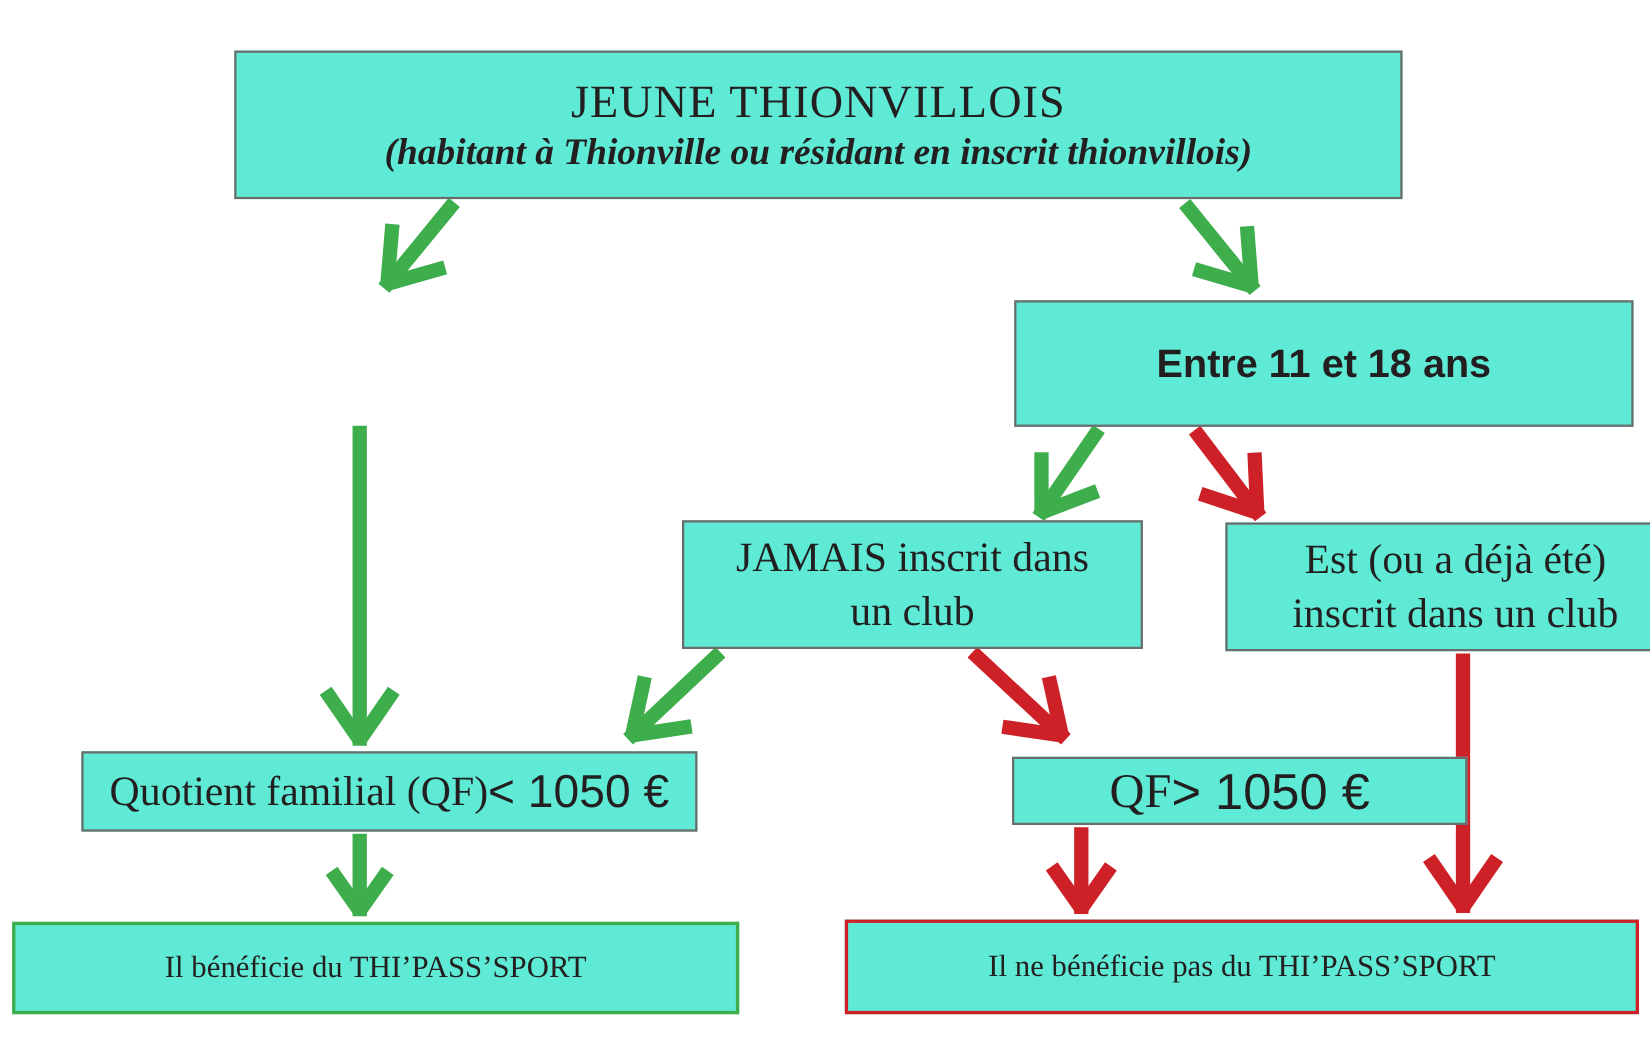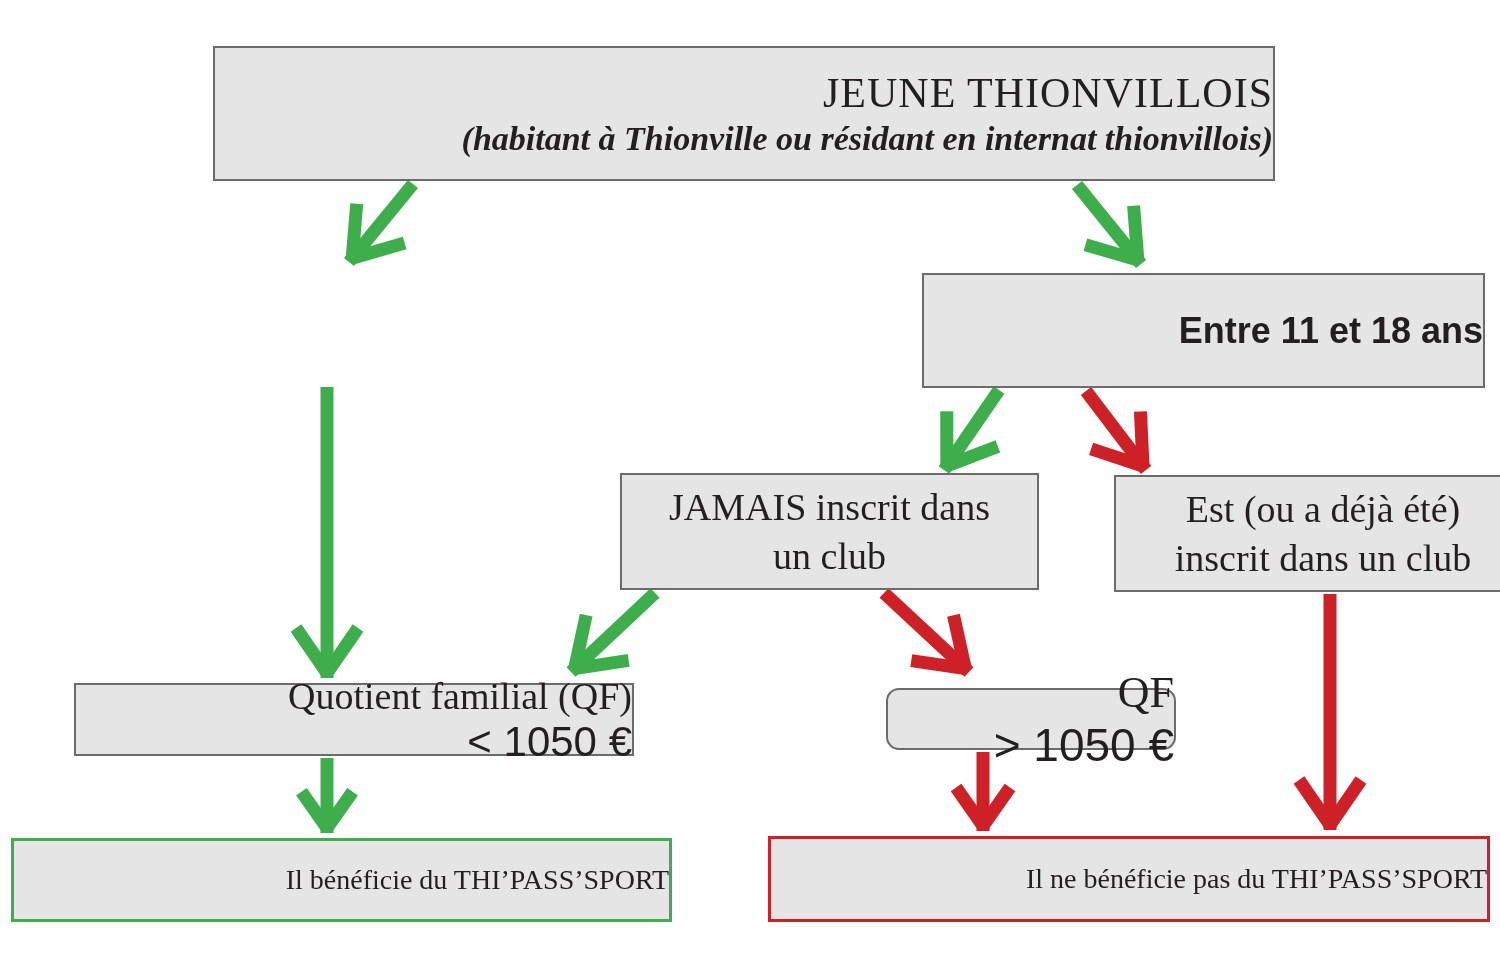--- a/index.html
+++ b/index.html
@@ -8,40 +8,40 @@
     width:1500px;height:964px;
     background:#ffffff;
     overflow:hidden;
     font-family:"Liberation Serif","DejaVu Serif",serif;
     color:var(--text,#231f20);
   }
   #arrows{position:absolute;left:0;top:0;width:1500px;height:964px;}
   .node{
     position:absolute;
     box-sizing:border-box;
-    background:#e5e5e5;
+    background:#5eead4;
     border:2px solid var(--border,#6b6b6b);
     display:flex;
     flex-direction:column;
-    align-items:flex-end;
+    align-items:center;
     justify-content:center;
     text-align:center;
   }
   .node-root{left:213px;top:46px;width:1062px;height:135px;gap:4px;}
   .root-title{font-size:42px;letter-spacing:1px;line-height:1.1;}
   .root-subtitle{font-size:34px;font-weight:700;font-style:italic;line-height:1.1;}
   .node-age{font-family:"Liberation Sans","DejaVu Sans",sans-serif;font-weight:700;font-size:36px;}
   .node-age-3-10{left:12px;top:271px;width:566px;height:114px;}
   .node-age-11-18{left:922px;top:273px;width:563px;height:115px;}
   .node-club{font-size:38px;line-height:1.28;padding:0 24px;font-family:Liberation Serif, serif;}
   .node-never-club{left:620px;top:473px;width:419px;height:117px;}
   .node-already-club{left:1114px;top:475px;width:418px;height:117px;}
-  .node-qf{flex-direction:column;white-space:nowrap;}
+  .node-qf{flex-direction:row;white-space:nowrap;}
   .node-qf-low{left:74px;top:683px;width:560px;height:73px;}
-  .node-qf-high{left:886px;top:688px;width:290px;height:62px;border-radius:13px;}
+  .node-qf-high{left:920px;top:688px;width:414px;height:62px;}
   .qf-main{font-size:38px;}
   .qf-main-big{font-size:44px;}
   .qf-cond{font-family:"Liberation Sans","DejaVu Sans",sans-serif;font-size:42px;}
   .qf-cond-big{font-family:"Liberation Sans","DejaVu Sans",sans-serif;font-size:46px;}
   .node-result{font-size:28px;}
   .node-eligible{left:11px;top:838px;width:661px;height:84px;border:3px solid var(--green,#3eae4c);}
   .node-not-eligible{left:768px;top:836px;width:722px;height:86px;border:3px solid var(--red,#ce2127);}
 </style>
 </head>
 <body>
@@ -96,21 +96,21 @@
       </g>
       <g>
         <line x1="1330" y1="594" x2="1330" y2="830" stroke="#CE2127" stroke-width="13"></line>
         <line x1="1299" y1="780" x2="1330" y2="825" stroke="#CE2127" stroke-width="13"></line>
         <line x1="1361" y1="780" x2="1330" y2="825" stroke="#CE2127" stroke-width="13"></line>
       </g>
     </svg>
 
   <div class="node node-root">
     <div class="root-title">JEUNE THIONVILLOIS</div>
-    <div class="root-subtitle">(habitant à Thionville ou résidant en internat thionvillois)</div>
+    <div class="root-subtitle">(habitant à Thionville ou résidant en inscrit thionvillois)</div>
   </div>
 
 
   <div class="node node-age node-age-11-18">
     <span>Entre 11 et 18 ans</span>
   </div>
 
   <div class="node node-club node-never-club">
     <span>JAMAIS inscrit dans un club</span>
   </div>

